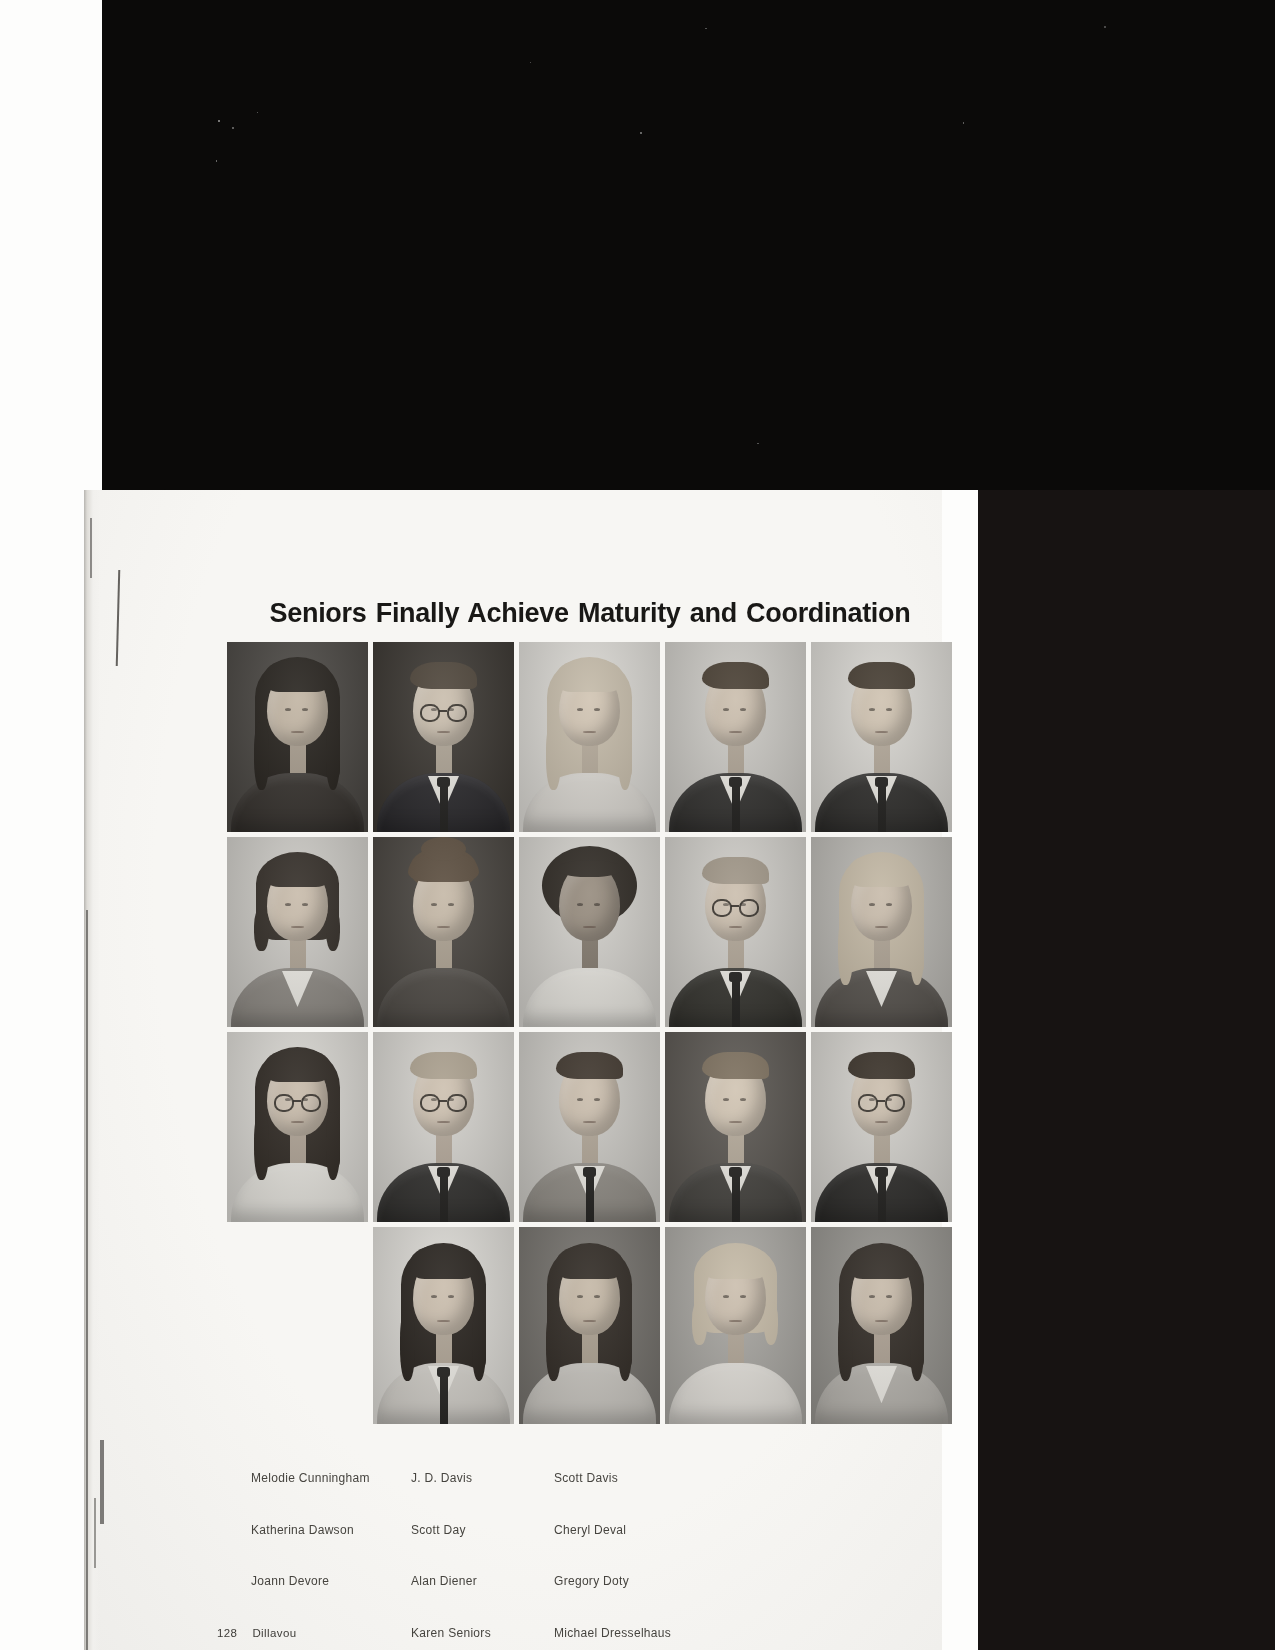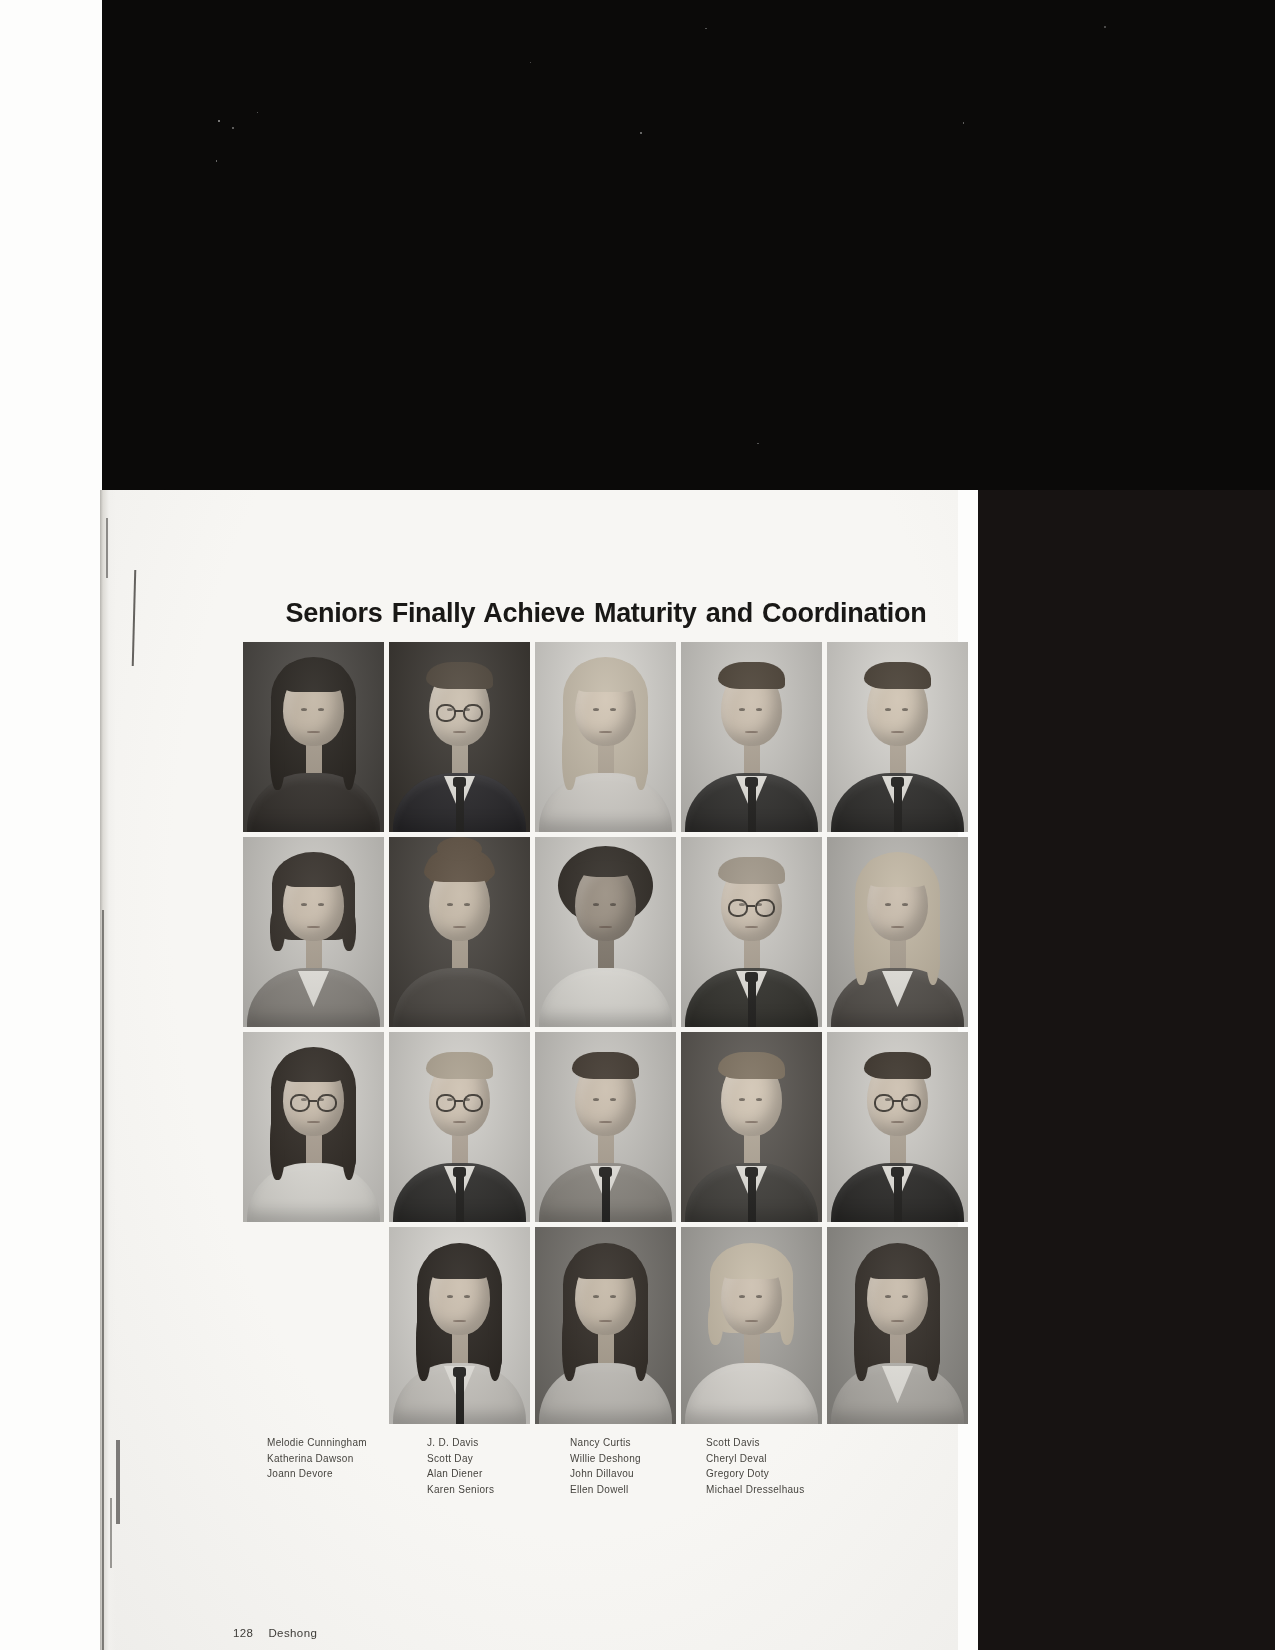--- a/index.html
+++ b/index.html
@@ -9,21 +9,21 @@
   
   .black-top{position:absolute;left:102px;top:0;width:1173px;height:490px;
              background:#0b0a09;z-index:1;}
   .black-right{position:absolute;left:978px;top:490px;width:297px;height:1160px;
              background:#171312;z-index:1;}
   .black-wedge{position:absolute;left:102px;top:489px;width:64px;height:27px;
              background:#0b0a09;clip-path:polygon(0 0,100% 0,30% 100%,0 55%);z-index:2;}
   .speck{position:absolute;border-radius:50%;background:#fff;z-index:3;}
 
   
-  .page{position:absolute;left:100px;top:490px;width:858px;height:1160px;
+  .page{position:absolute;left:84px;top:490px;width:858px;height:1160px;
         background:radial-gradient(ellipse at 55% 35%,#f7f6f3 60%,#eeedea 100%);
         z-index:2;}
   .binding{position:absolute;left:0;top:0;width:16px;height:100%;
         background:linear-gradient(90deg,#b7b5b0 0,#dddbd6 3px,#f1f0ed 9px,rgba(0,0,0,0) 16px);}
   .edge-line{position:absolute;background:#2e2c29;}
   .crease{position:absolute;left:33px;top:80px;width:2px;height:96px;background:#34322e;
         opacity:.75;transform:rotate(1.5deg);}
 
   
   .title{position:absolute;left:145px;top:90px;width:722px;text-align:center;
@@ -96,22 +96,22 @@
   .photo.g .gl{display:block;}
 
   
   .names{position:absolute;left:0;top:945px;width:100%;height:80px;}
   .name-col{position:absolute;top:0;width:160px;}
   .name-col:nth-child(1){left:167px;}
   .name-col:nth-child(2){left:327px;}
   .name-col:nth-child(3){left:470px;}
   .name-col:nth-child(4){left:606px;}
   .name-col:nth-child(5){left:756px;text-align:center;}
-  .name-line{font-size:10px;line-height:15.5px;color:#46443f;letter-spacing:.3px;
-      white-space:nowrap;}
+  .name-line{font-size:12px;line-height:15.5px;color:#46443f;letter-spacing:.3px;
+      white-space:nowrap;margin-top:36px;}
 
   
   .footer{position:absolute;left:133px;top:1137px;display:flex;gap:15px;
       font-size:11.5px;color:#3e3c38;letter-spacing:.4px;}
 </style>
 </head>
 <body>
 
 <div class="black-top"></div>
 <div class="black-wedge"></div>
@@ -381,30 +381,24 @@
         <div class="name-line">Katherina Dawson</div>
         <div class="name-line">Joann Devore</div>
       </div>
       <div class="name-col">
         <div class="name-line">J. D. Davis</div>
         <div class="name-line">Scott Day</div>
         <div class="name-line">Alan Diener</div>
         <div class="name-line">Karen Seniors</div>
       </div>
       <div class="name-col">
-        <div class="name-line">Nancy Curtis</div>
-        <div class="name-line">Willie Deshong</div>
-        <div class="name-line">John Dillavou</div>
-        <div class="name-line">Ellen Dowell</div>
-      </div>
-      <div class="name-col">
         <div class="name-line">Scott Davis</div>
         <div class="name-line">Cheryl Deval</div>
         <div class="name-line">Gregory Doty</div>
         <div class="name-line">Michael Dresselhaus</div>
       </div>
     </div>
 
   <div class="footer">
     <span>128</span>
-    <span>Deshong</span>
+    <span>Dillavou</span>
   </div>
 </div>
 
 </body></html>

